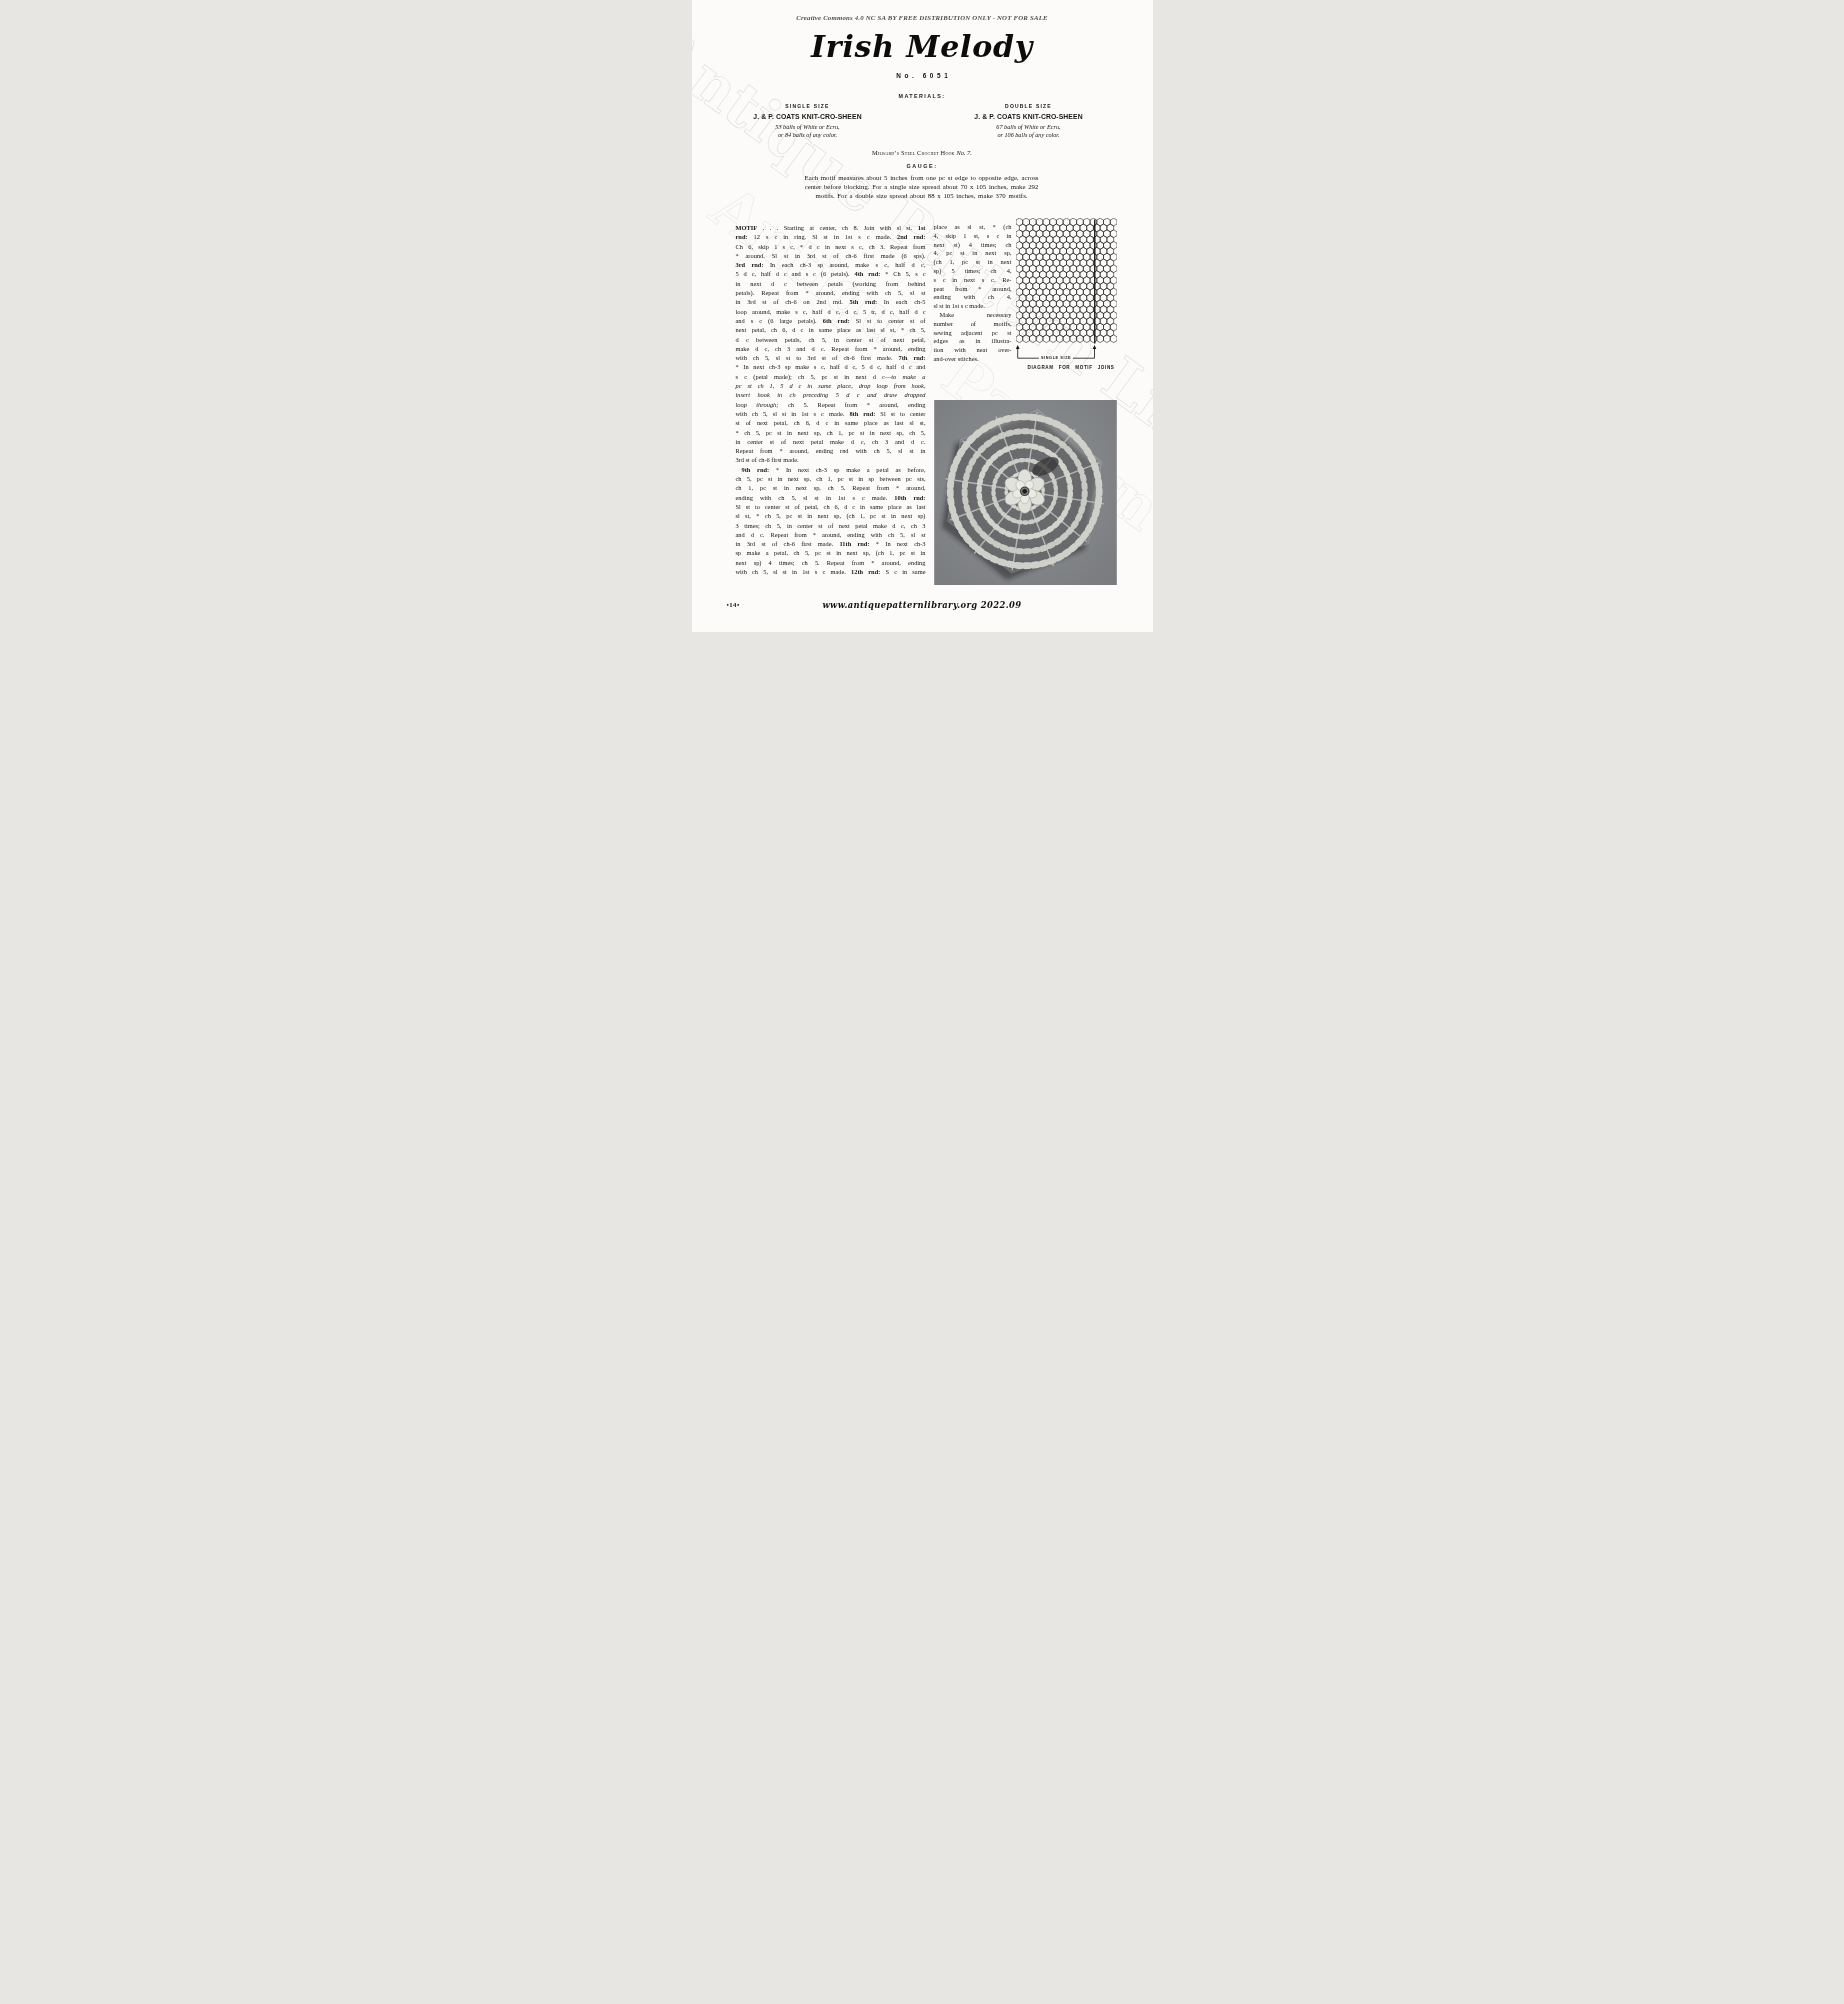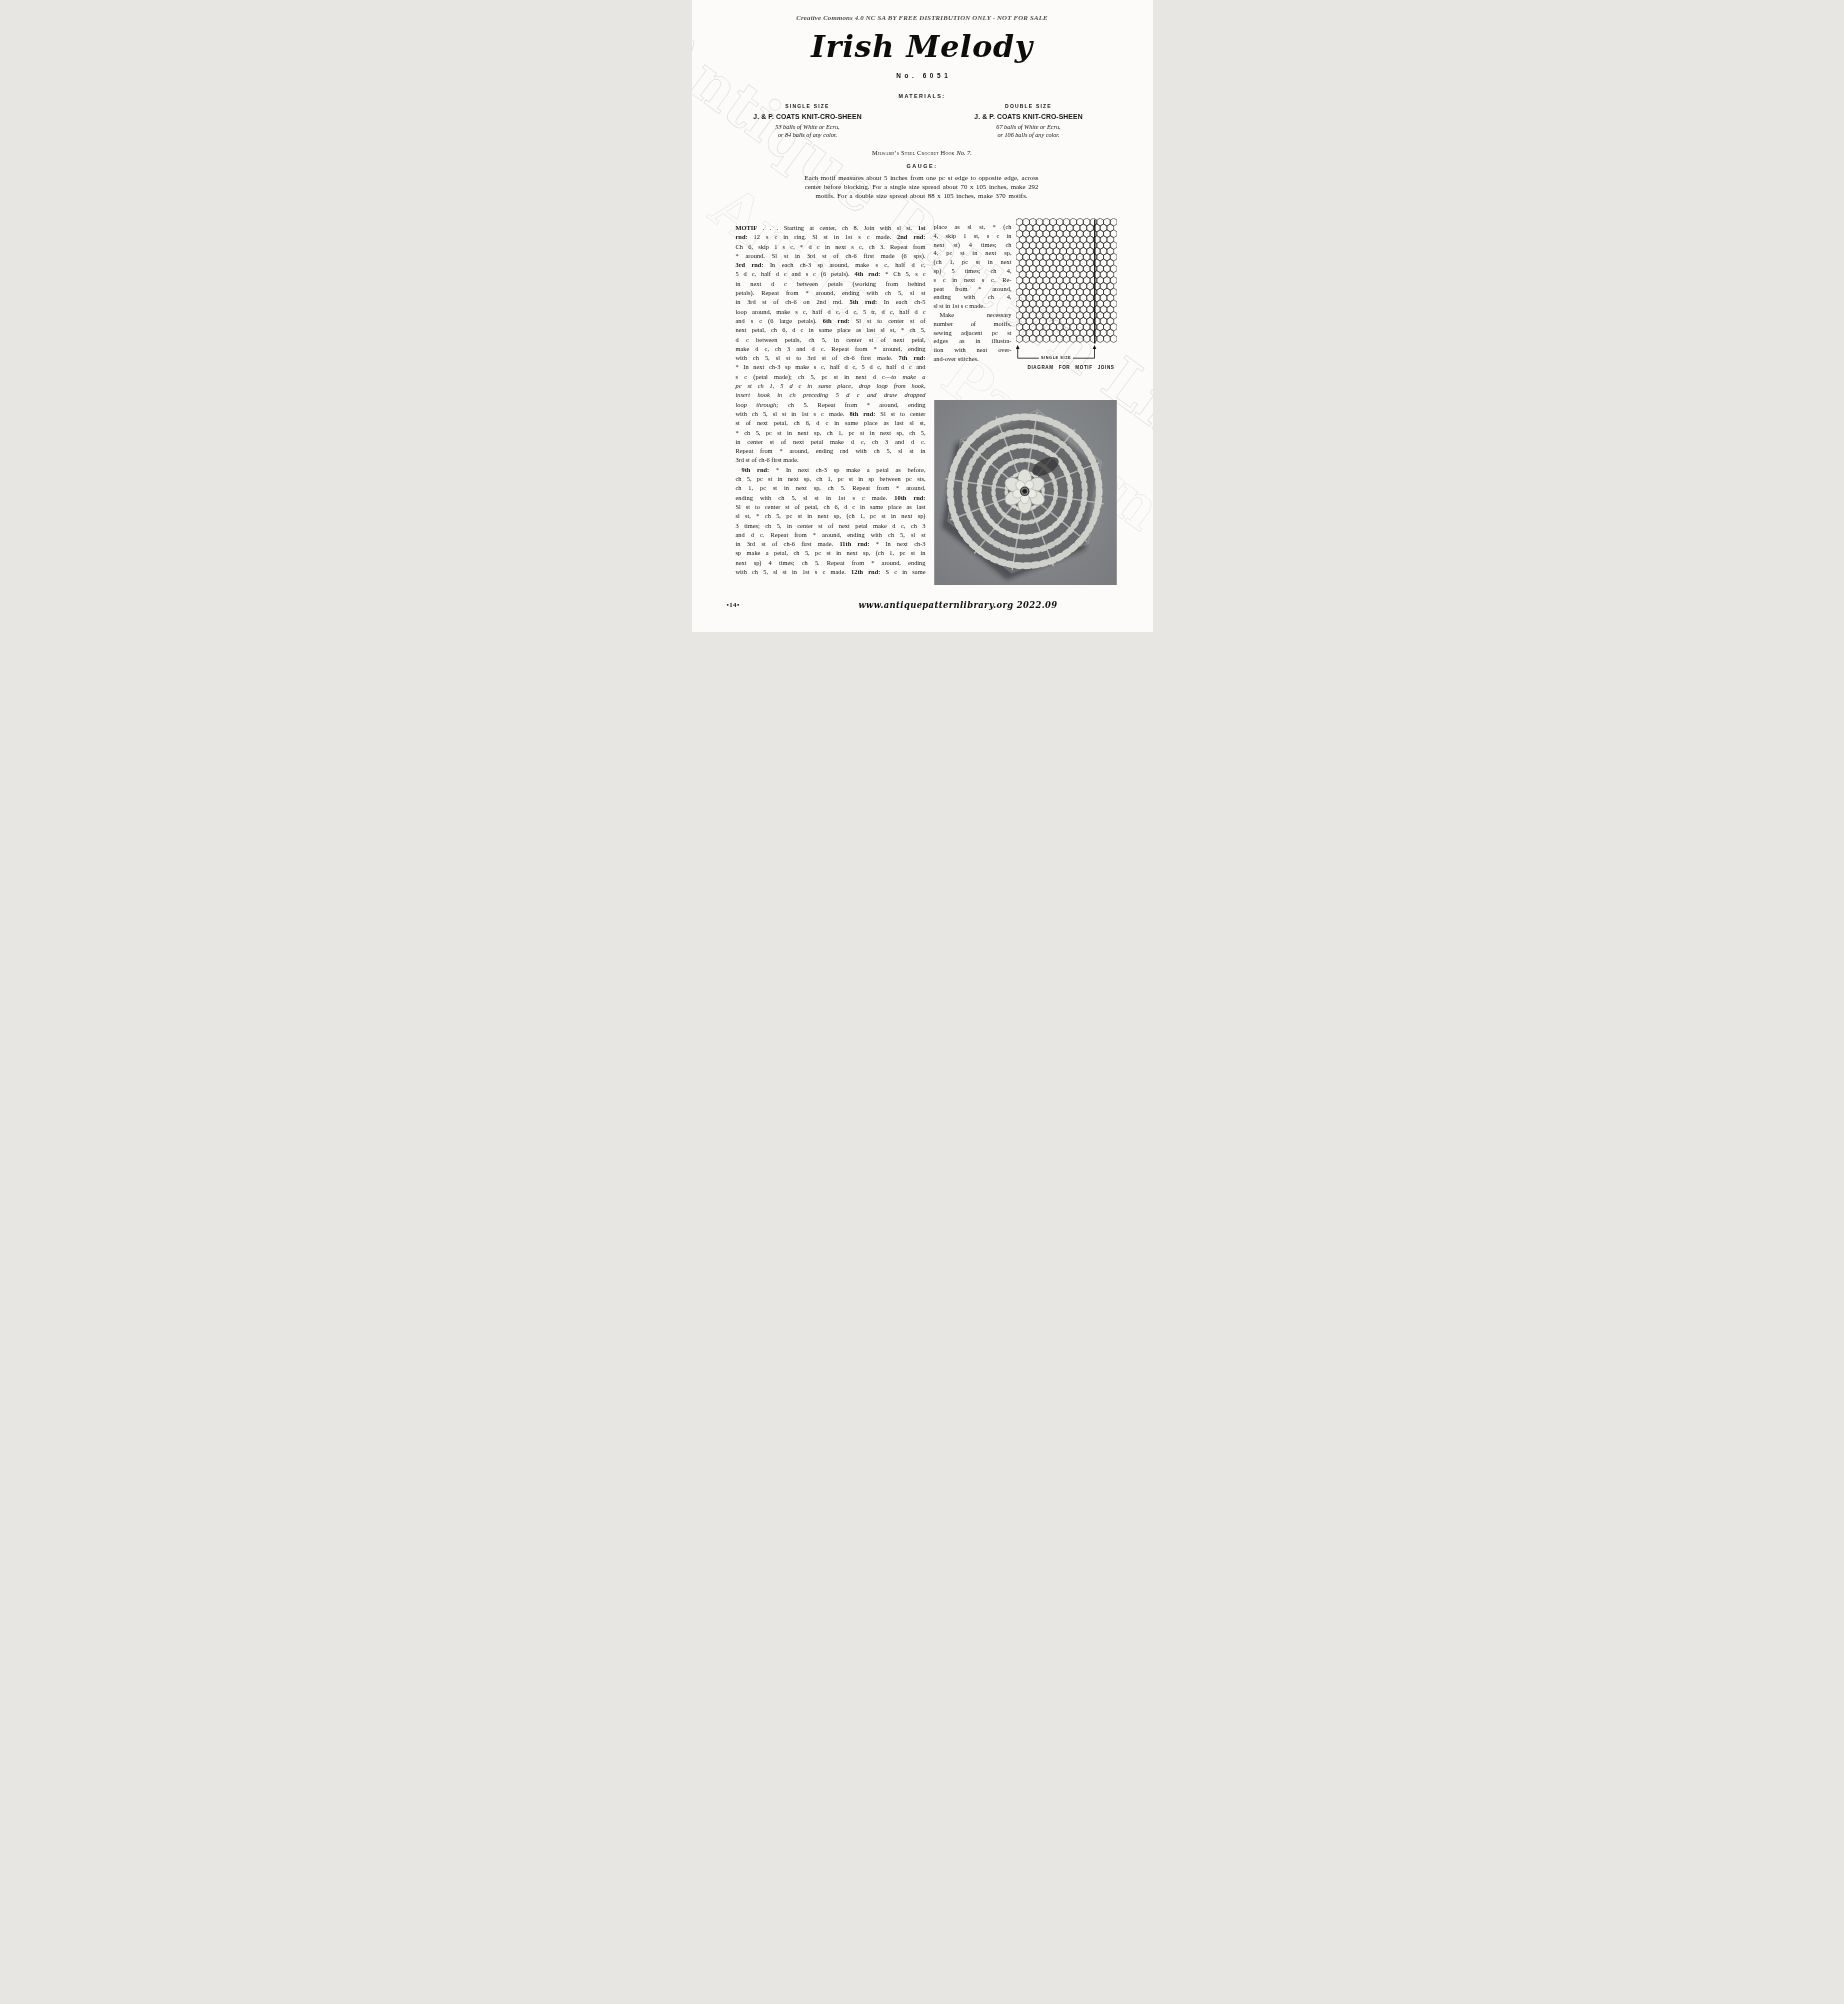--- a/index.html
+++ b/index.html
@@ -76,21 +76,21 @@
     font-family:"Liberation Sans", sans-serif; font-weight:bold; font-size:4.6px;
     letter-spacing:0.6px; word-spacing:3.2px; white-space:nowrap;}
 
   
   .photo{position:absolute; left:242px; top:400px; width:183px; height:185px;}
   .photo svg{display:block;}
 
   
   .page-num{position:absolute; left:35px; top:601px; font-weight:bold; font-size:6.8px; letter-spacing:0.4px;}
   .credit{position:absolute; top:600px; width:100%; text-align:center;
-    font-family:"DejaVu Serif", serif; font-style:italic; font-weight:bold; font-size:8.4px; letter-spacing:0.4px; color:#141210;margin-left:36px;}
+    font-family:"DejaVu Serif", serif; font-style:italic; font-weight:bold; font-size:8.4px; letter-spacing:0.4px; color:#141210;}
 </style>
 </head>
 <body>
 
 <div class="page">
 
   <div class="wm-lines"></div>
   <div class="wm-text wm-a">Antique Pattern Library</div>
   <div class="wm-text wm-b">Antique Pattern Library</div>
 

